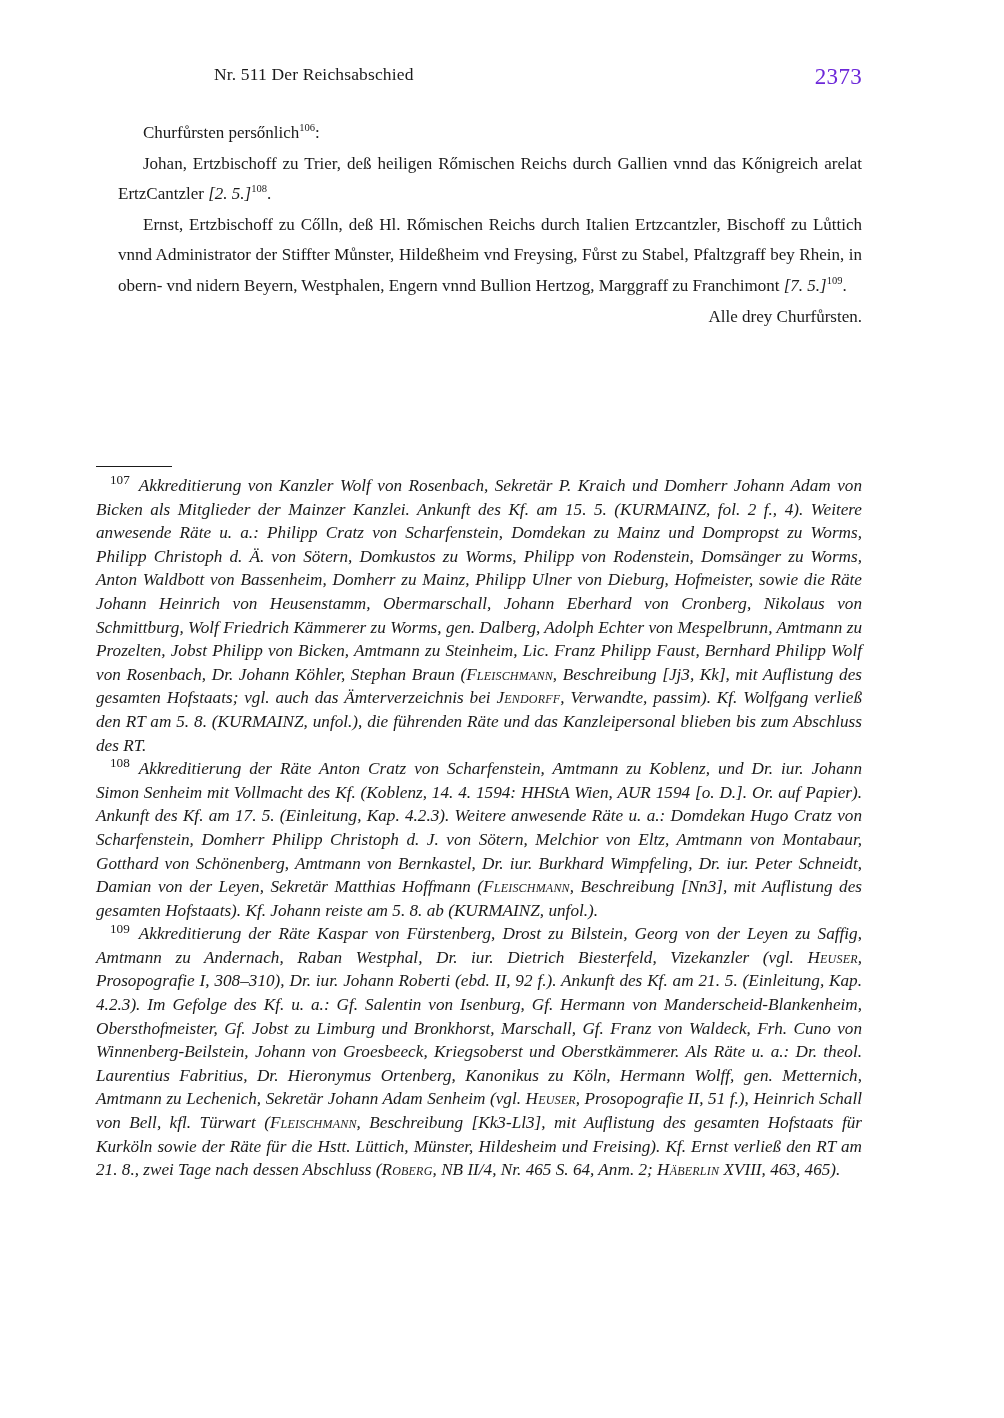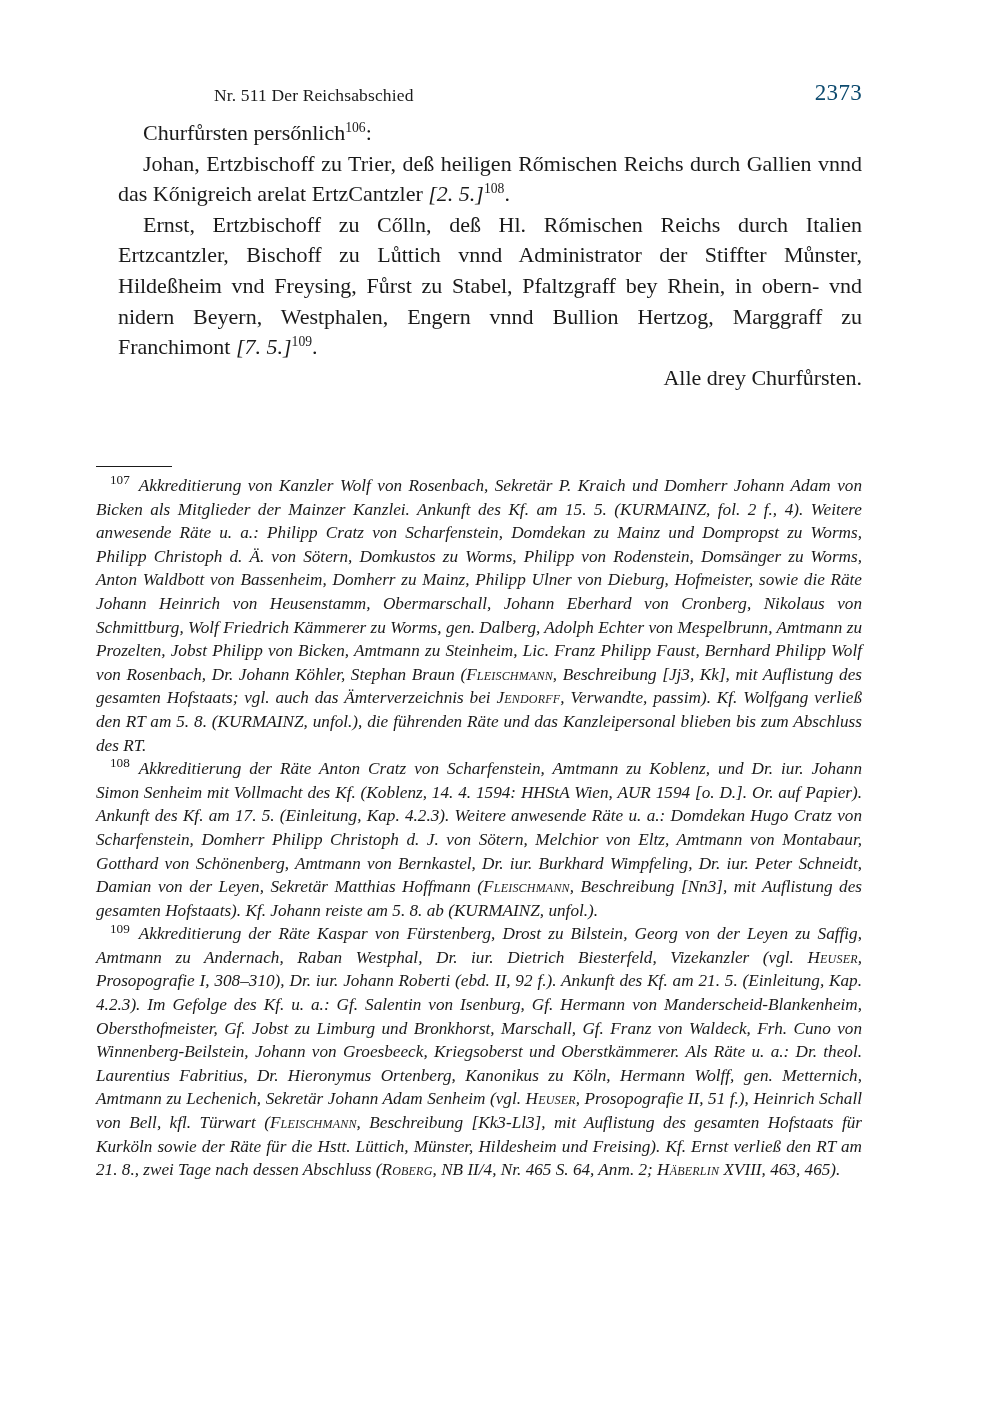--- a/index.html
+++ b/index.html
@@ -17,48 +17,48 @@
     height: 1418px;
     background: #ffffff;
     overflow: hidden;
     box-sizing: border-box;
   }
 
   
   .running-head {
     position: absolute;
     left: 142px;
-    top: 80px;
+    top: 64px;
     width: 720px;
     display: flex;
-    align-items: flex-end;
+    align-items: flex-start;
     justify-content: space-between;
   }
   .rh-title {
     font-size: 17.5px;
     letter-spacing: 0.15px;
     color: #1a1a1a;
     margin-left: 72px;
   }
   .rh-folio {
     font-size: 23px;
-    color: #0c4a6e;
+    color: #6d28d9;
     letter-spacing: 0.3px;
   }
 
   
   .body-block {
     position: absolute;
     left: 118px;
     top: 118px;
     width: 744px;
   }
   p.body-par {
     margin: 0;
-    font-size: 22px;
+    font-size: 17px;
     line-height: 30.6px;
     text-align: justify;
     text-indent: 25px;
     hyphens: manual;
     -webkit-hyphens: manual;
   }
   p.body-par:last-child {
     text-align: right;
   }
   .it { font-style: italic; }

